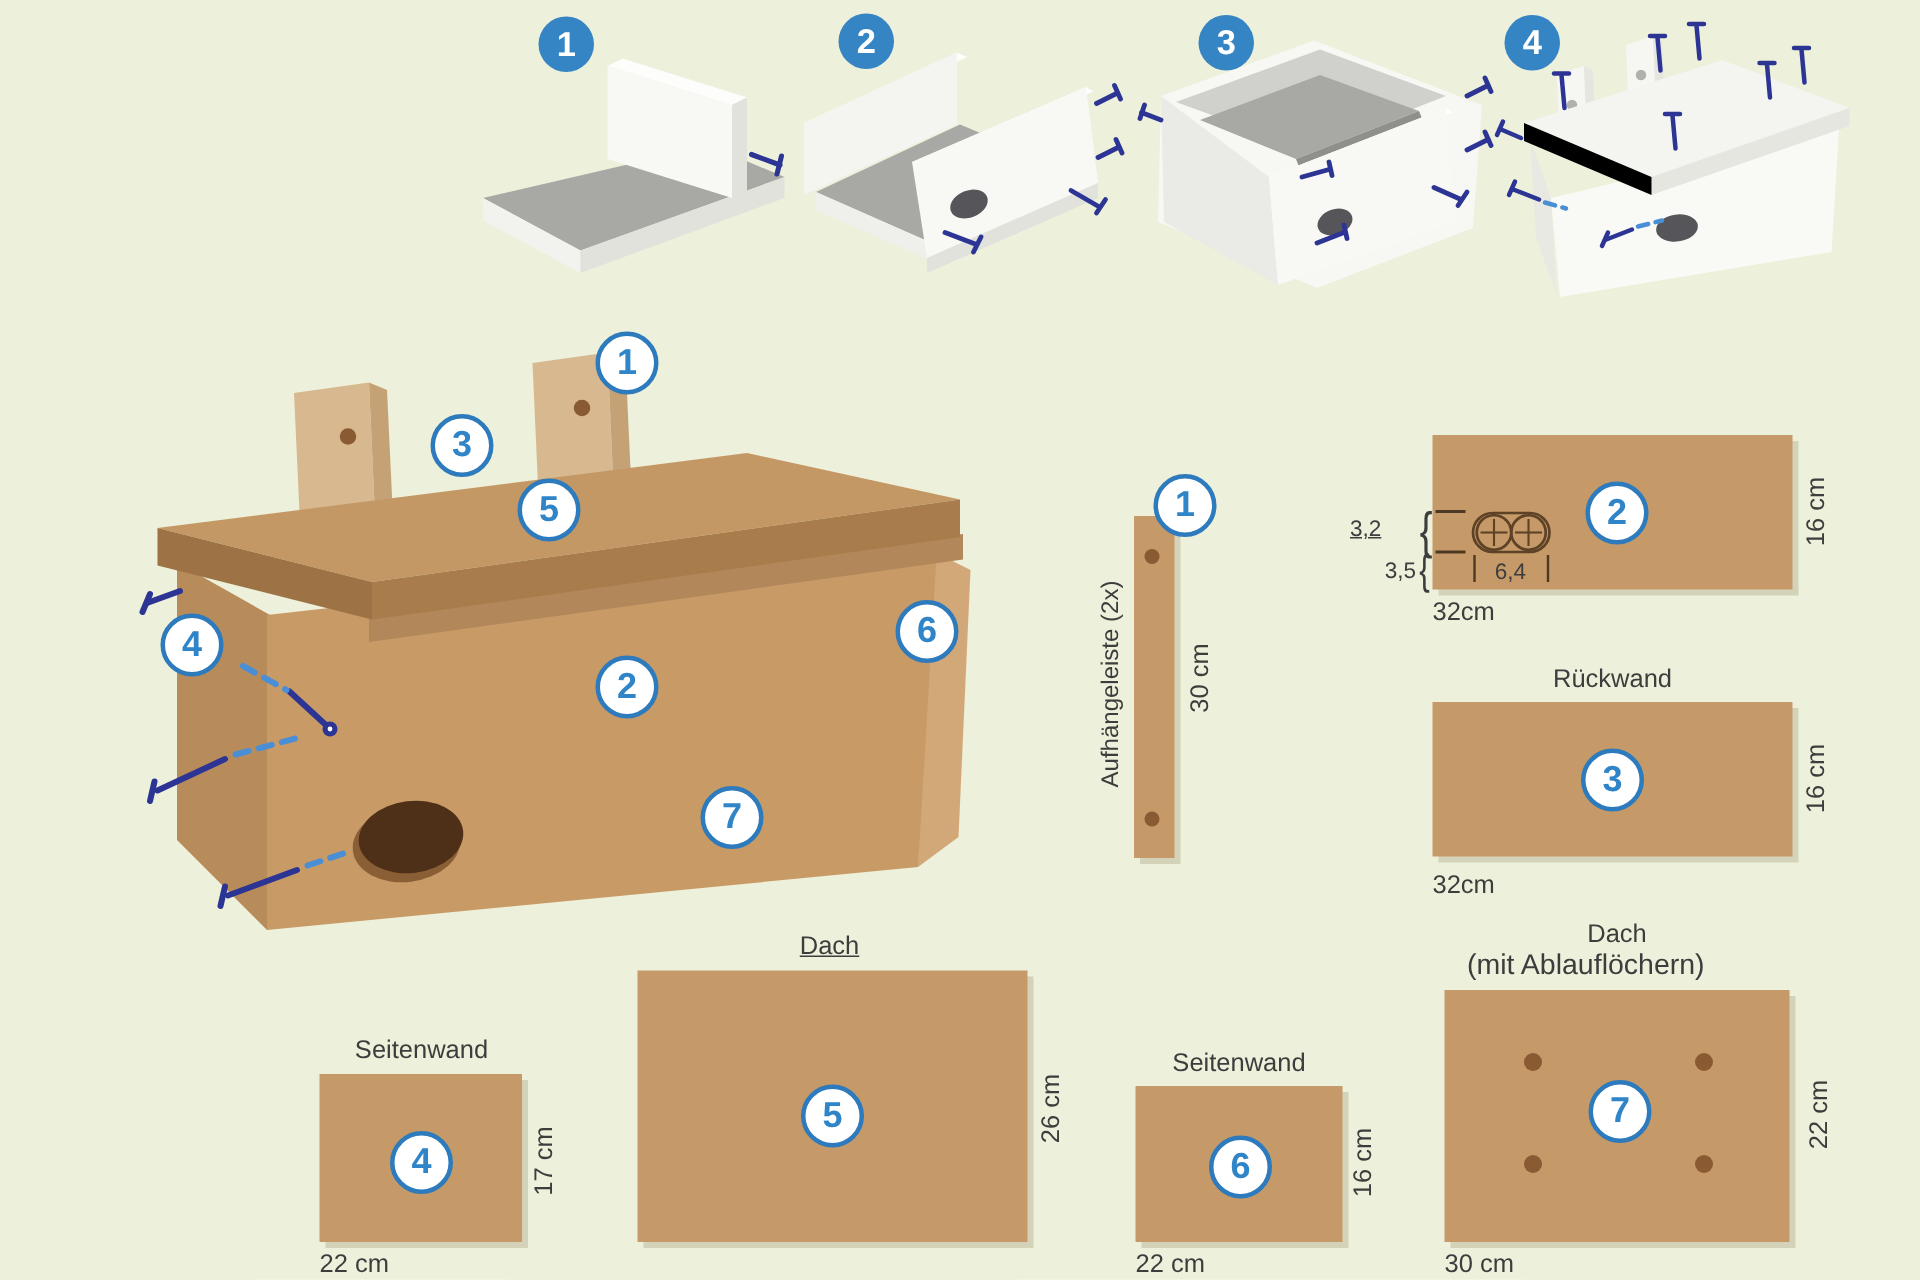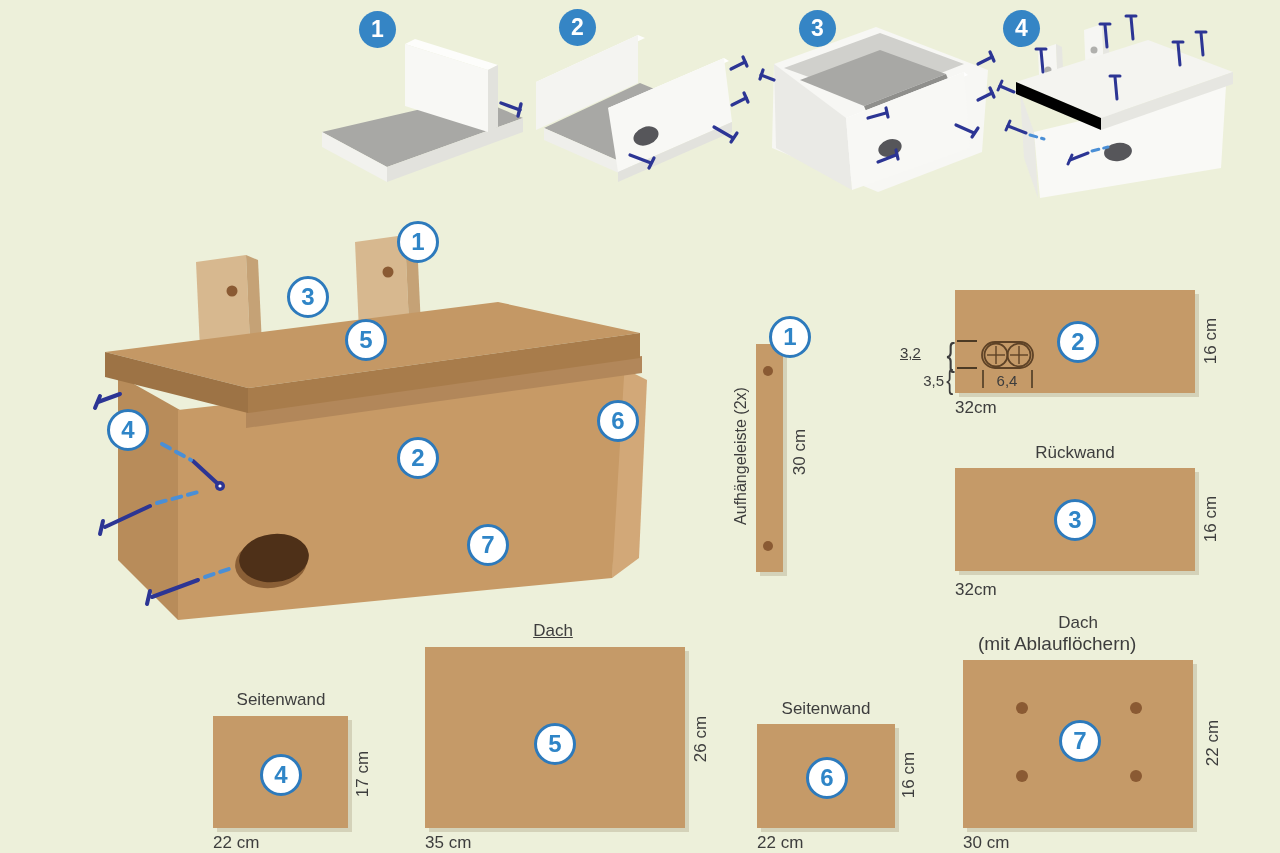--- a/index.html
+++ b/index.html
@@ -274,21 +274,20 @@
     <span>4</span>
     </div>
   <div class="dim" style="left:213px;top:833px;width:135px;">22 cm</div>
   <div class="vdim" style="left:333px;top:764px;">17 cm</div>
 
   <div class="ptitle" style="left:453px;top:621px;width:200px;text-decoration:underline;">Dach</div>
   <div class="panel" style="left:425px;top:647px;width:260px;height:181px;"></div>
   <div class="part-badge" style="left:534px;top:723px;">
     <span>5</span>
     </div>
-  <div class="dim" style="left:425px;top:833px;width:260px;">35 cm</div>
   <div class="vdim" style="left:671px;top:729px;">26 cm</div>
 
   <div class="ptitle" style="left:726px;top:699px;width:200px;">Seitenwand</div>
   <div class="panel" style="left:757px;top:724px;width:138px;height:104px;"></div>
   <div class="part-badge" style="left:806px;top:757px;">
     <span>6</span>
     </div>
   <div class="dim" style="left:757px;top:833px;width:138px;">22 cm</div>
   <div class="vdim" style="left:879px;top:765px;">16 cm</div>
 

